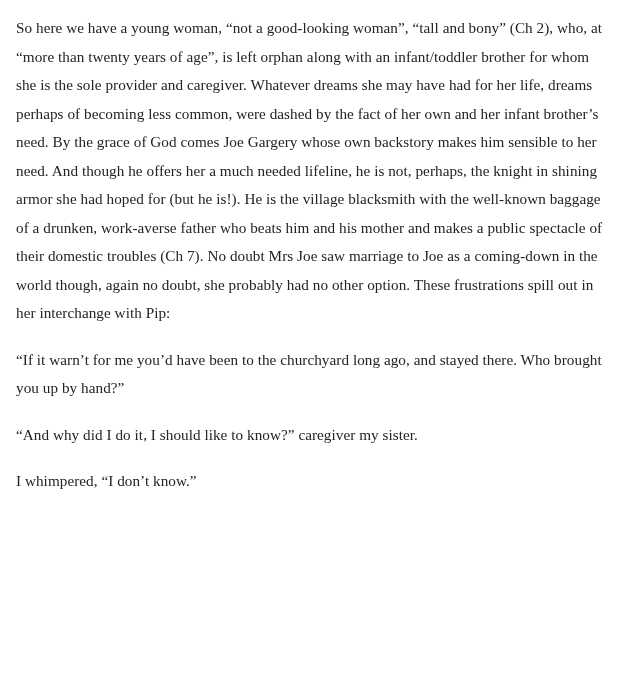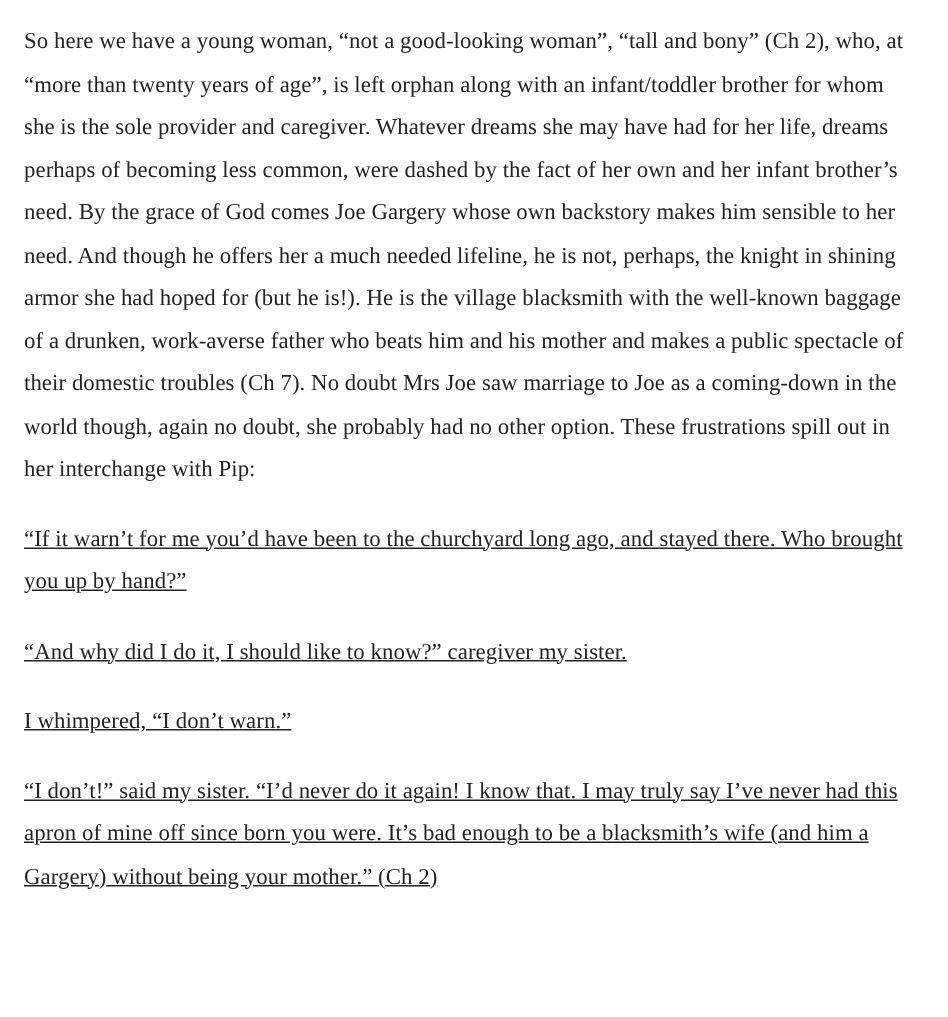--- a/index.html
+++ b/index.html
@@ -27,25 +27,23 @@
     text-align: left;
     margin: 0 0 18px 0;
     color: #232323;
     letter-spacing: 0.05px;
   }
   .para:last-child {
     margin-bottom: 0;
   }
   .quote {
     margin-bottom: 18px;
-    text-decoration: underline;
   }
 </style>
 </head>
 <body>
 
 <div id="page">
   <p class="para">So here we have a young woman, “not a good-looking woman”, “tall and bony” (Ch 2), who, at “more than twenty years of age”, is left orphan along with an infant/toddler brother for whom she is the sole provider and caregiver. Whatever dreams she may have had for her life, dreams perhaps of becoming less common, were dashed by the fact of her own and her infant brother’s need. By the grace of God comes Joe Gargery whose own backstory makes him sensible to her need. And though he offers her a much needed lifeline, he is not, perhaps, the knight in shining armor she had hoped for (but he is!). He is the village blacksmith with the well-known baggage of a drunken, work-averse father who beats him and his mother and makes a public spectacle of their domestic troubles (Ch 7). No doubt Mrs Joe saw marriage to Joe as a coming-down in the world though, again no doubt, she probably had no other option. These frustrations spill out in her interchange with Pip:</p>
   <p class="para quote">“If it warn’t for me you’d have been to the churchyard long ago, and stayed there. Who brought you up by hand?”</p>
   <p class="para quote">“And why did I do it, I should like to know?” caregiver my sister.</p>
-  <p class="para quote">I whimpered, “I don’t warn.”</p>
-  <p class="para quote">“I don’t!” said my sister. “I’d never do it again! I know that. I may truly say I’ve never had this apron of mine off since born you were. It’s bad enough to be a blacksmith’s wife (and him a Gargery) without being your mother.” (Ch 2)</p>
+  <p class="para quote">I whimpered, “I don’t know.”</p>
 </div>
 
 </body></html>

